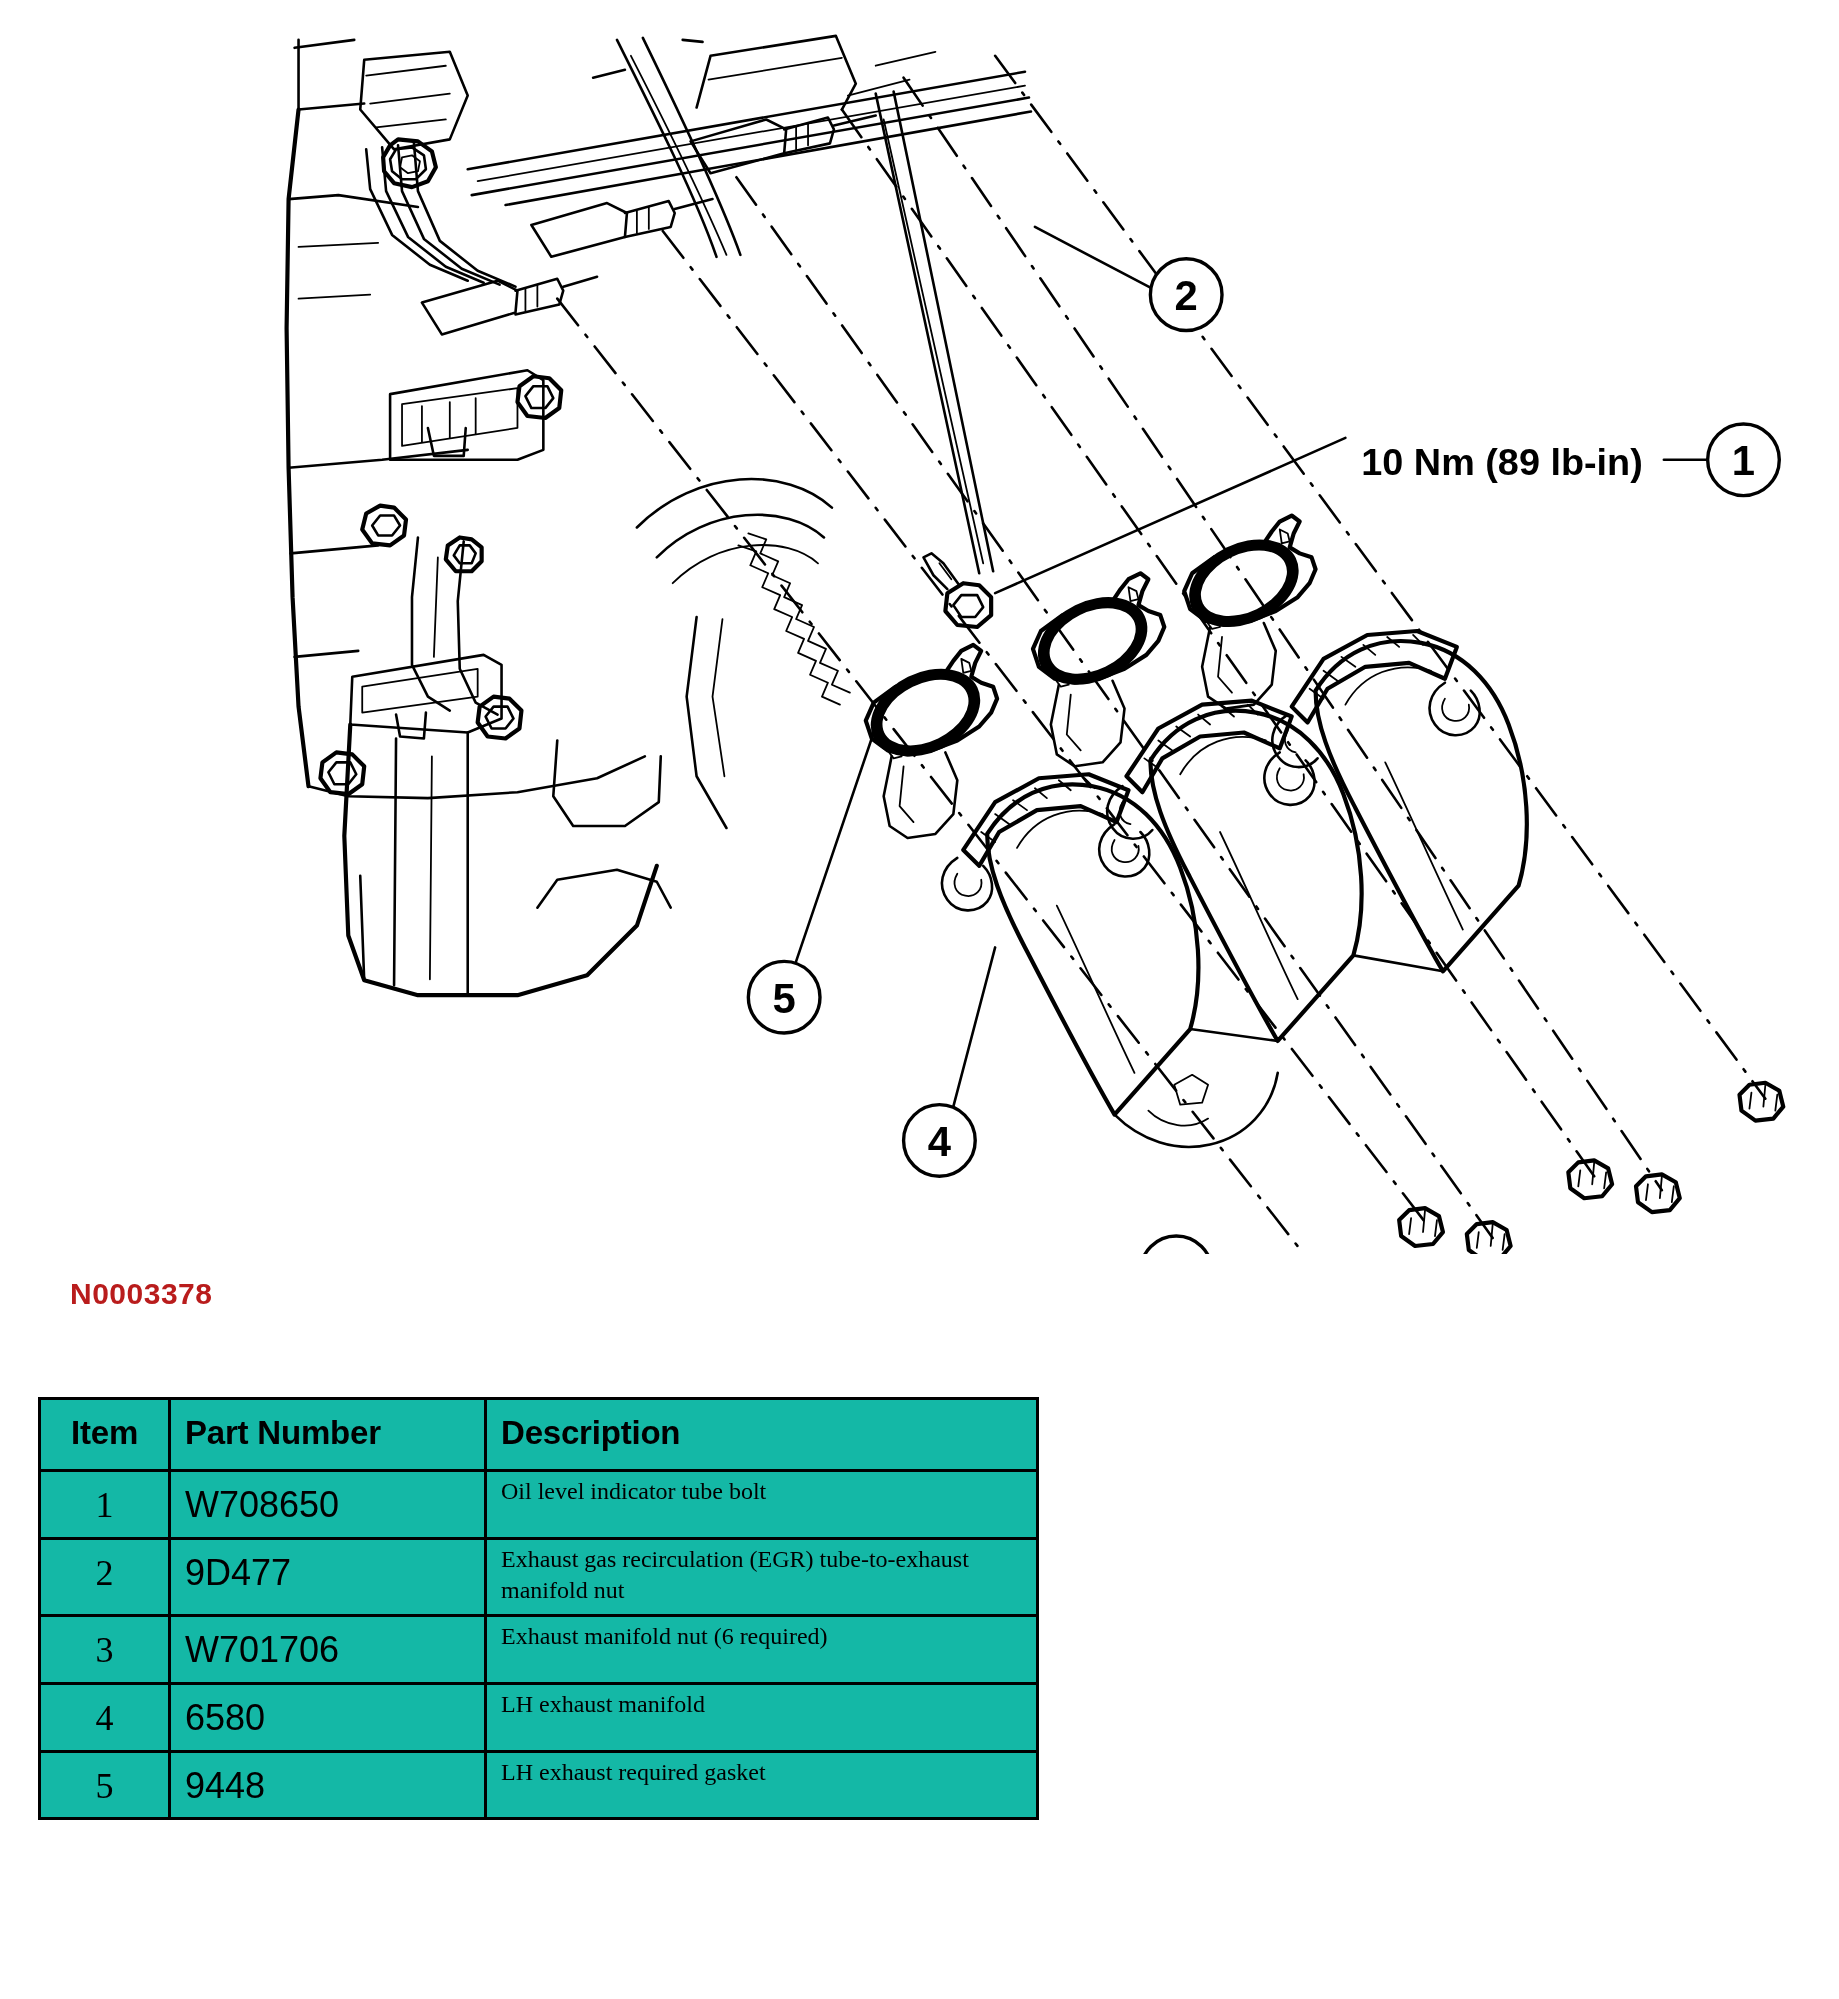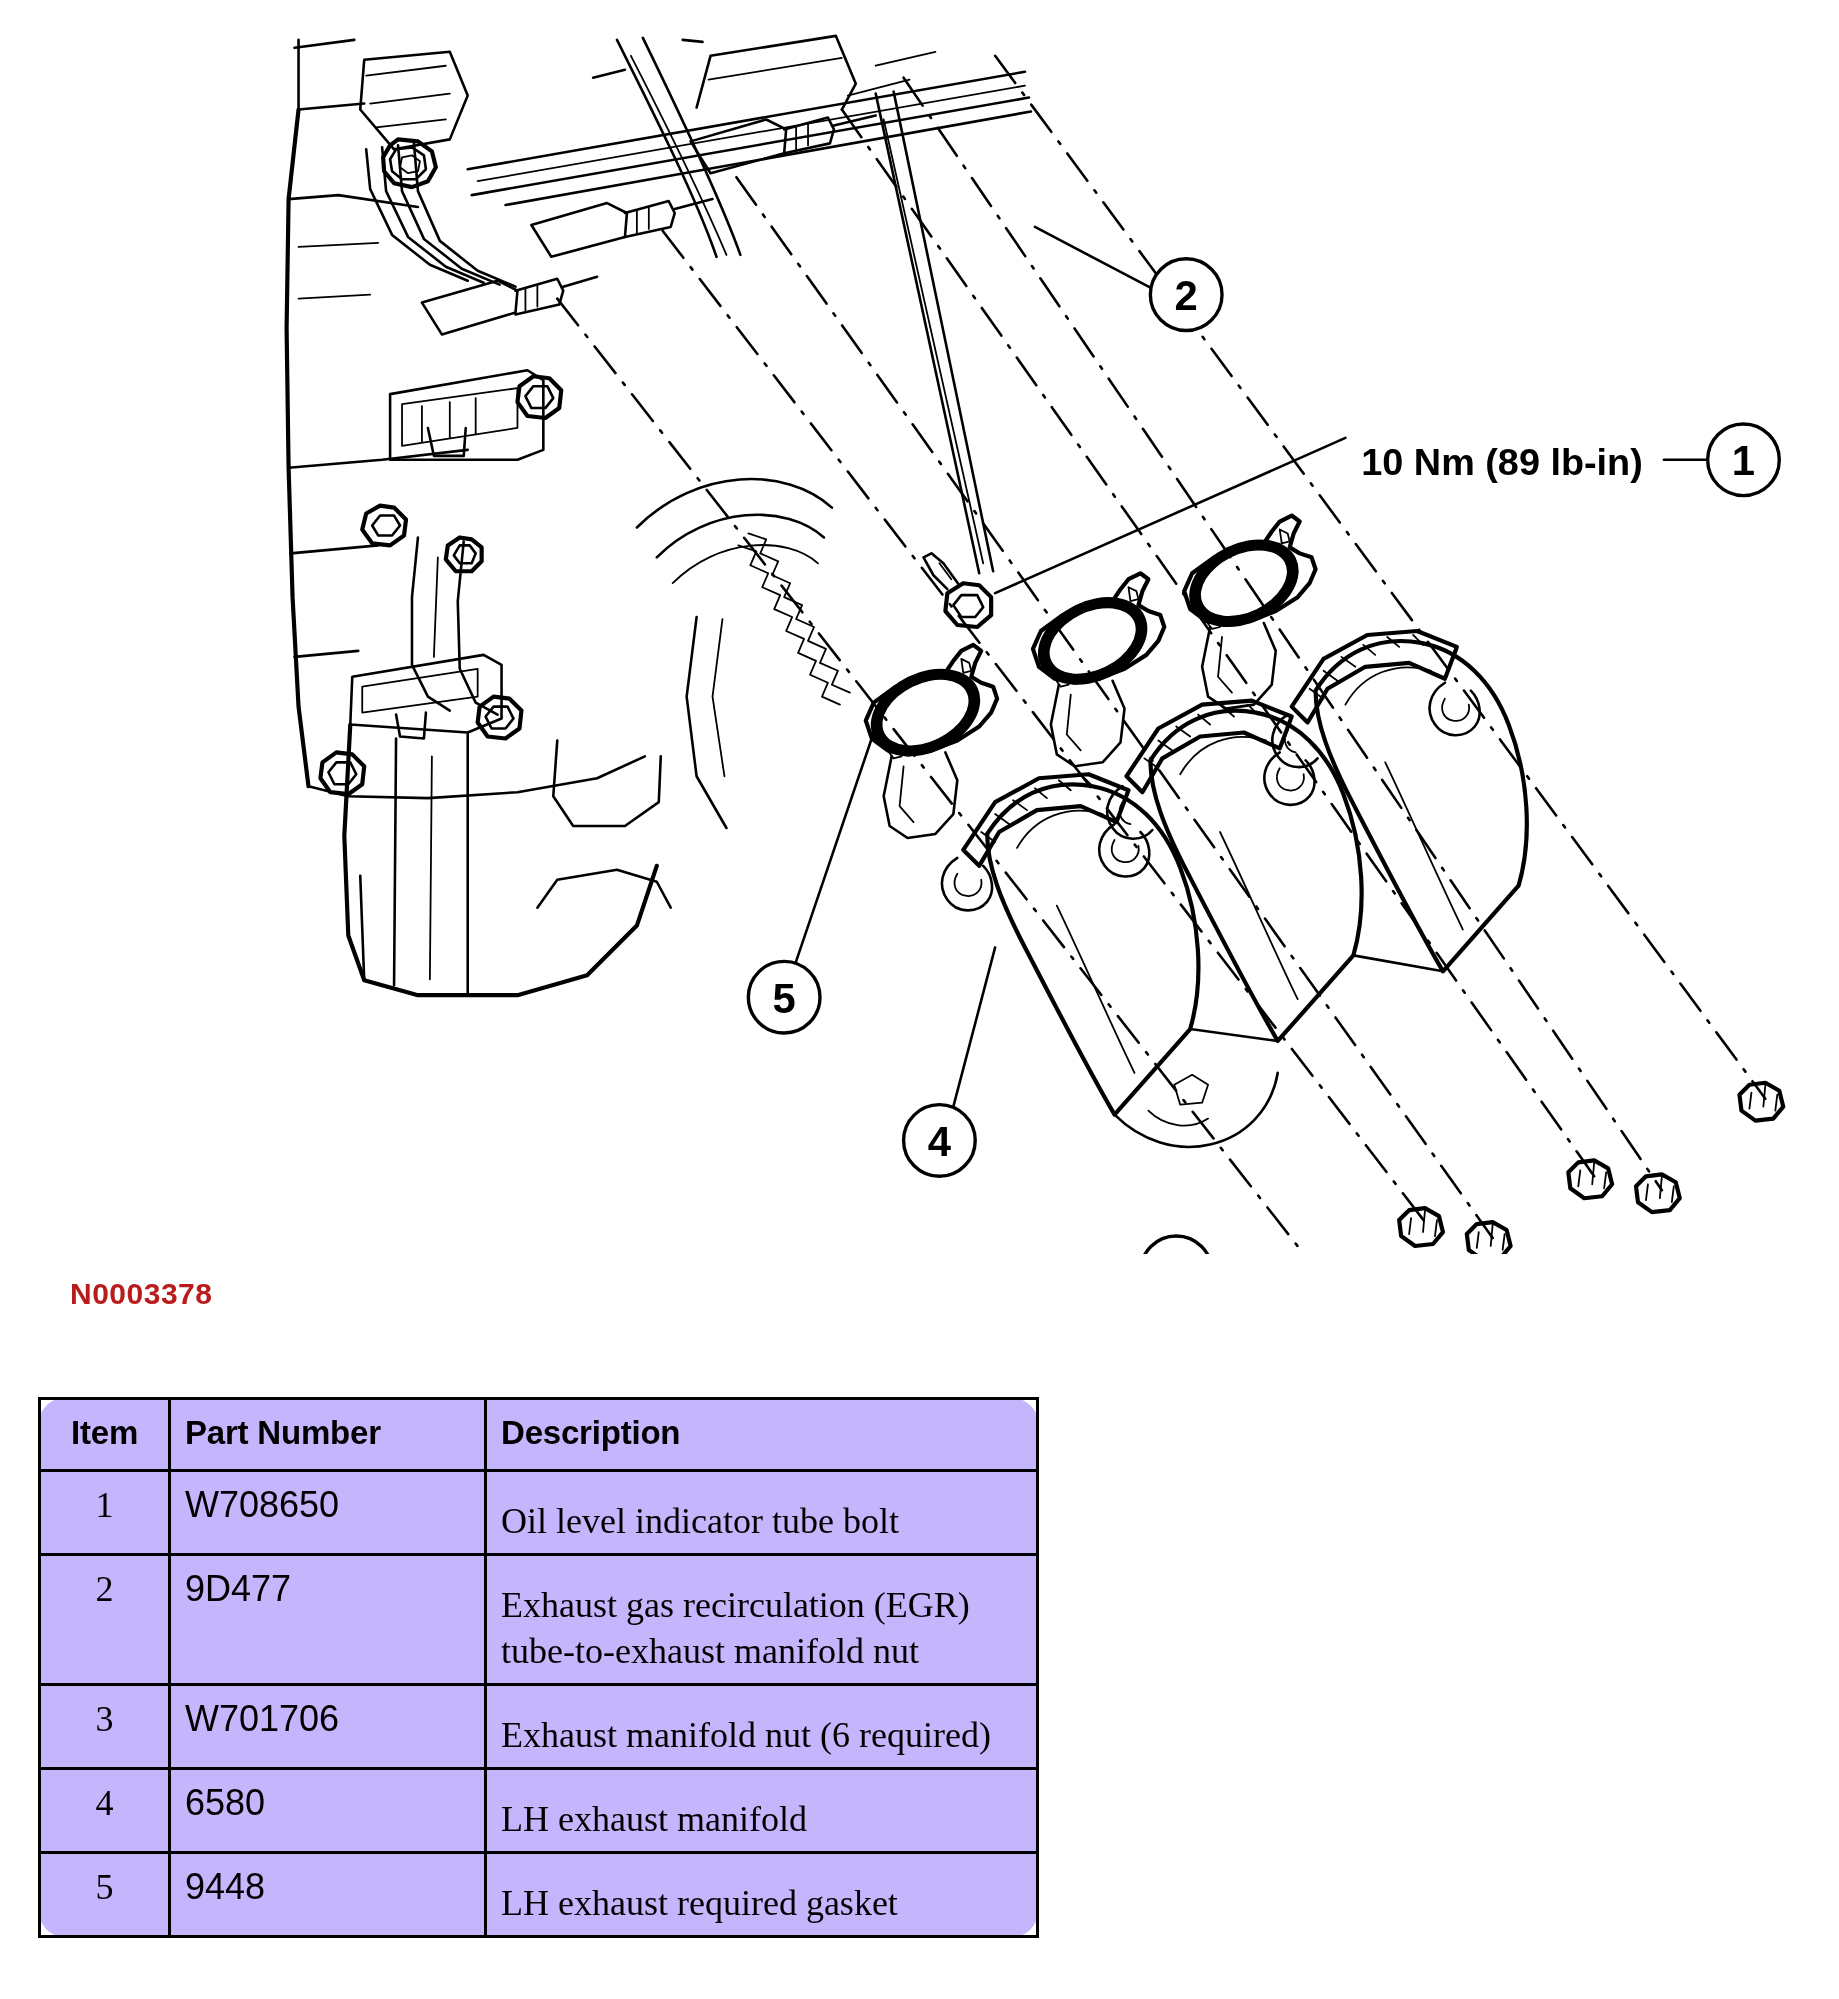--- a/index.html
+++ b/index.html
@@ -47,22 +47,21 @@
   #parts-table-wrap {
     position: absolute;
     left: 38px;
     top: 1397px;
     width: 999px;
   }
   table.parts {
     border-collapse: collapse;
     width: 999px;
     table-layout: fixed;
-    background: #c4b5fd;
-    border-radius: 29px;
+    background: #14b8a6;
   }
   table.parts col.c-item  { width: 130px; }
   table.parts col.c-part  { width: 316px; }
   table.parts col.c-desc  { width: 552px; }
 
   table.parts th, table.parts td {
     border: 3px solid #000;
     padding: 8px 14px;
     vertical-align: top;
     font-size: 34px;
@@ -85,22 +84,22 @@
     padding-top: 10px;
   }
   table.parts td.td-part {
     font-family: Liberation Sans, sans-serif;
     font-size: 36px;
     padding-top: 10px;
     white-space: nowrap;
   }
   table.parts td.td-desc {
     font-family: "Liberation Serif", serif;
-    font-size: 36px;
-    padding-top: 26px;
+    font-size: 24px;
+    padding-top: 4px;
   }
 
   
   .ln   { fill: none; stroke: #000; stroke-width: 2.6; stroke-linecap: round; stroke-linejoin: round; }
   .ln-t { fill: none; stroke: #000; stroke-width: 1.8; stroke-linecap: round; stroke-linejoin: round; }
   .ln-h { fill: none; stroke: #000; stroke-width: 4.2; stroke-linecap: round; stroke-linejoin: round; }
   .fillblk { fill: #000; stroke: none; }
   .centerline { fill: none; stroke: #000; stroke-width: 2.6; stroke-linecap: round;
                 stroke-dasharray: 34 12 3 12; }
   .leader { fill: none; stroke: #000; stroke-width: 2.6; stroke-linecap: round; }

